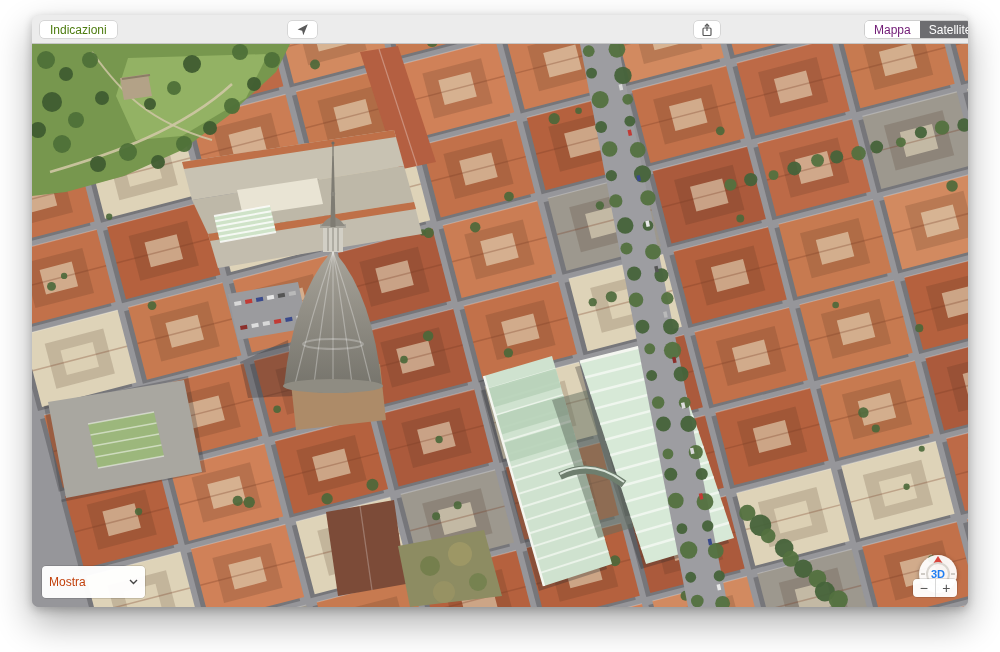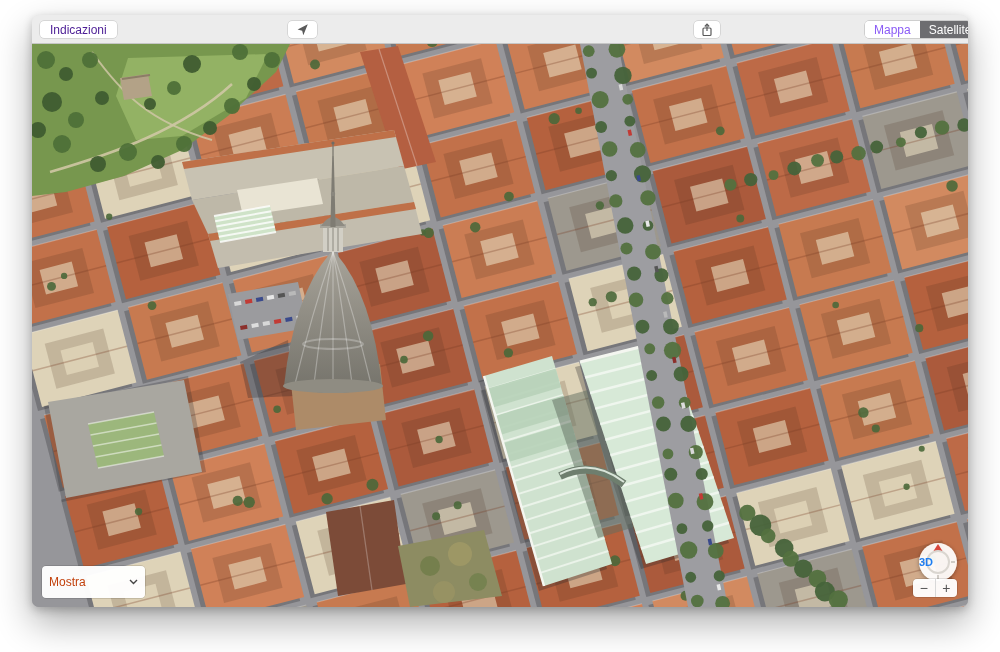--- a/index.html
+++ b/index.html
@@ -2,38 +2,38 @@
 <html><head>
 <meta charset="utf-8">
 <style>
   html,body{margin:0;padding:0}
   body{width:1000px;height:652px;background:#ffffff;font-family:"Liberation Sans",sans-serif;overflow:hidden;position:relative}
   .window{position:absolute;left:32px;top:15px;width:936px;height:592px;border-radius:7px;overflow:hidden;
     box-shadow:0 16px 36px rgba(0,0,0,.32),0 3px 10px rgba(0,0,0,.22);background:#e8e8e8}
   .toolbar{height:29px;background:#ececec;border-bottom:1px solid #c6c6c6;position:relative;box-sizing:border-box}
   .tb{position:absolute;top:6px;height:17px;background:#fff;border-radius:4px;
     box-shadow:0 0 0 .5px rgba(0,0,0,.18);display:flex;align-items:center;justify-content:center;
-    font-size:12px;color:#4c1d95;cursor:default;box-sizing:border-box}
+    font-size:12px;color:#4d7c0f;cursor:default;box-sizing:border-box}
   #btn-directions{left:8px;padding:0 10px}
   #btn-locate{left:256px;width:29px}
   #search-field{left:286px;width:368px;color:#9b9b9b;gap:5px;font-size:12px}
   #btn-share{left:662px;width:26px}
   .seg{position:absolute;top:6px;left:833px;height:17px;display:flex;border-radius:4px;overflow:hidden;
     box-shadow:0 0 0 .5px rgba(0,0,0,.25);font-size:12px}
   .seg>div{display:flex;align-items:center;justify-content:center;padding:0 9px;height:100%}
-  #seg-map{background:#ffffff;color:#8b5cf6}
+  #seg-map{background:#ffffff;color:#701a75}
   #seg-sat{color:#ffffff}
   .map-wrap{position:relative;width:936px;height:563px;background:#96969a}
   #map-canvas{position:absolute;left:0;top:0;width:936px;height:563px;display:block}
   .mostra{position:absolute;left:10px;bottom:9px;width:103px;height:19px;background:rgba(255,255,255,.96);
     border-radius:4px;box-shadow:0 0 0 .5px rgba(0,0,0,.22);display:flex;align-items:center;
     justify-content:space-between;padding:16px 7px;font-size:12px;color:#c2410c;box-sizing:border-box}
-  .compass{position:absolute;right:11px;bottom:26px;width:38px;height:38px;border-radius:50%;
+  .compass{position:absolute;right:11px;bottom:14px;width:38px;height:38px;border-radius:50%;
     background:rgba(255,255,255,.93);box-shadow:0 1px 4px rgba(0,0,0,.35);
-    display:flex;align-items:center;}
+    display:flex;align-items:center;justify-content:center}
   .compass .ring{position:absolute;left:7px;top:7px;right:7px;bottom:7px;border:2px solid #dad6d0;border-radius:50%;box-sizing:border-box}
   .compass .lbl{position:relative;font-size:11px;font-weight:bold}
   .compass svg.north{position:absolute;top:1px;left:50%;margin-left:-5px}
   .tick{position:absolute;background:#cfcbc5}
   .tick.w{left:2px;top:18px;width:4px;height:2px}
   .tick.e{right:2px;top:18px;width:4px;height:2px}
   .tick.s{bottom:2px;left:18px;width:2px;height:4px}
   .zoomctl{position:absolute;right:11px;bottom:10px;width:44px;height:18px;background:rgba(255,255,255,.96);
     border-radius:4px;box-shadow:0 0 0 .5px rgba(0,0,0,.22);display:flex;box-sizing:border-box}
   .zoomctl>div{flex:1;display:flex;align-items:center;justify-content:center;font-size:14px;color:#555}

